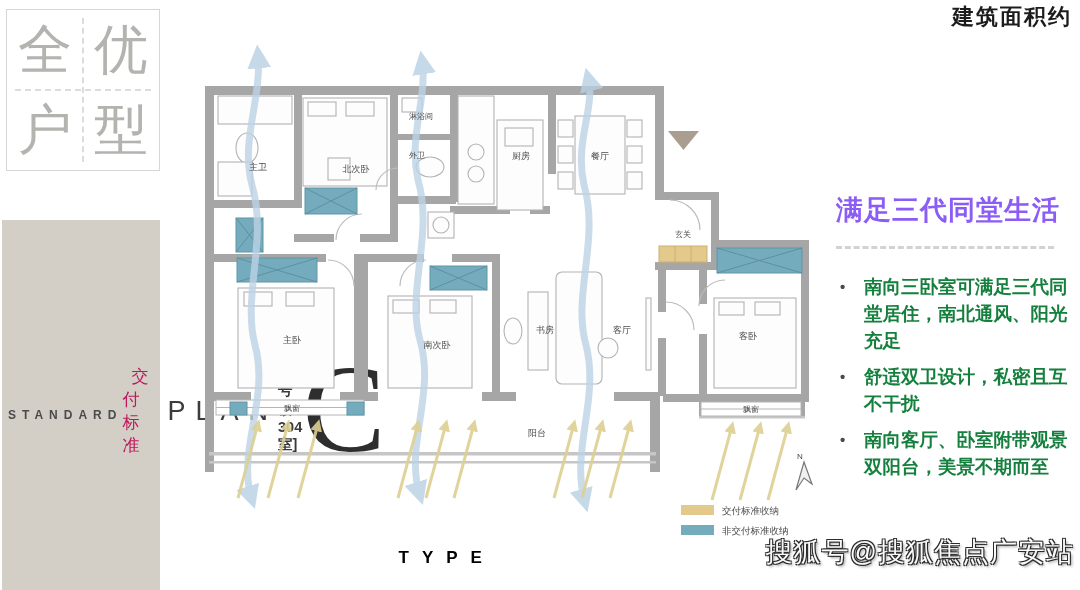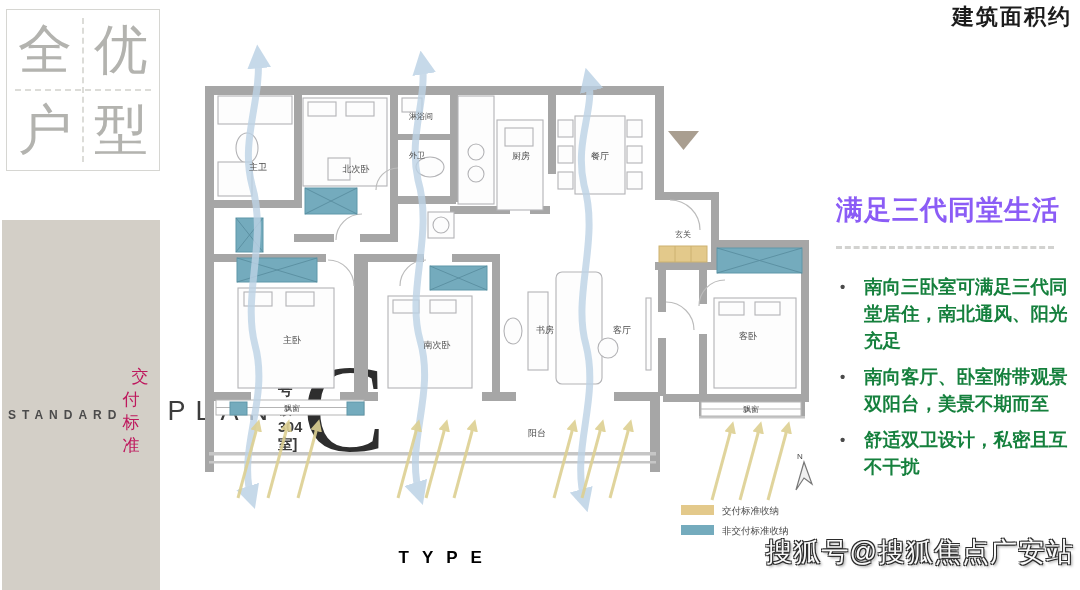--- a/index.html
+++ b/index.html
@@ -79,22 +79,22 @@
 
   <div class="area">
     <div class="area-label">建筑面积约</div>
   </div>
 
   <div class="points">
     <div class="pt-heading">满足三代同堂生活</div>
     <div class="pt-dash"></div>
     <ul class="pt-list">
       <li>南向三卧室可满足三代同堂居住，南北通风、阳光充足</li>
+      <li>舒适双卫设计，私密且互不干扰</li>
       <li>南向客厅、卧室附带观景双阳台，美景不期而至</li>
-      <li>舒适双卫设计，私密且互不干扰</li>
     </ul>
   </div>
 
   <svg class="plan" width="650" height="520" viewBox="195 28 650 520">
     <defs>
       <marker id="mblue" viewBox="0 0 10 10" refX="6" refY="5" markerWidth="3.4" markerHeight="3.4" orient="auto-start-reverse">
         <path d="M0,0 L10,5 L0,10 z" fill="#b9d0e4"></path>
       </marker>
       <marker id="myel" viewBox="0 0 10 10" refX="6" refY="5" markerWidth="4" markerHeight="4" orient="auto">
         <path d="M0,0 L10,5 L0,10 z" fill="#ddd092"></path>

